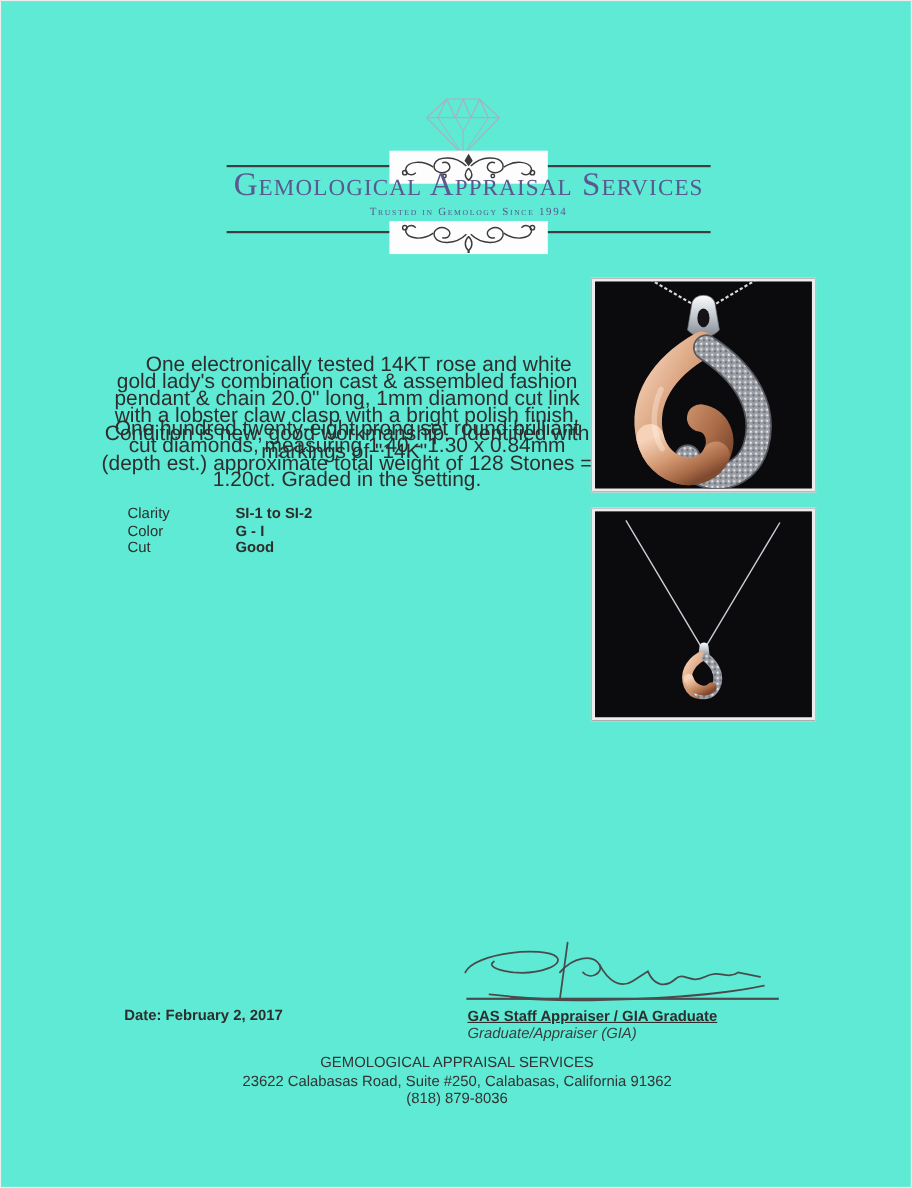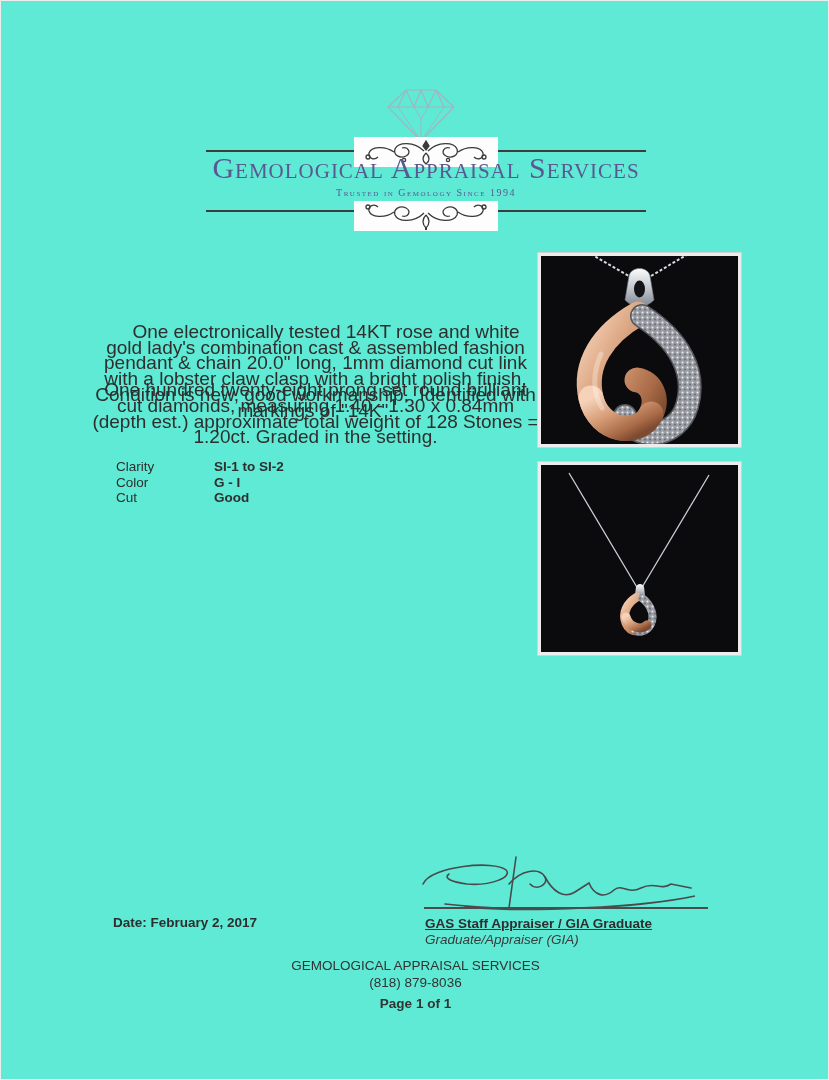--- a/index.html
+++ b/index.html
@@ -183,17 +183,17 @@
       <path d="M142,23 C150,38 161,45 172,38 L186,29 C191,41 201,45 211,36 C219,29 224,41 238,34 C252,27 257,37 268,30 L288,34"></path>
       <path d="M42,50 C120,59 232,55 292,42 C242,53 122,59 62,53"></path>
     </svg>
   </div>
   <div class="sig-rule"></div>
   <div class="sig-title">GAS Staff Appraiser / GIA Graduate</div>
   <div class="sig-sub">Graduate/Appraiser (GIA)</div>
 
   <div class="footer">
     <div>GEMOLOGICAL APPRAISAL SERVICES</div>
+    <div>23622 Calabasas Road, Suite #250, Calabasas, California 91362</div>
     <div>(818) 879-8036</div>
-    <div class="page">Page 1 of 1</div>
   </div>
 
 </div>
 
 </body></html>

